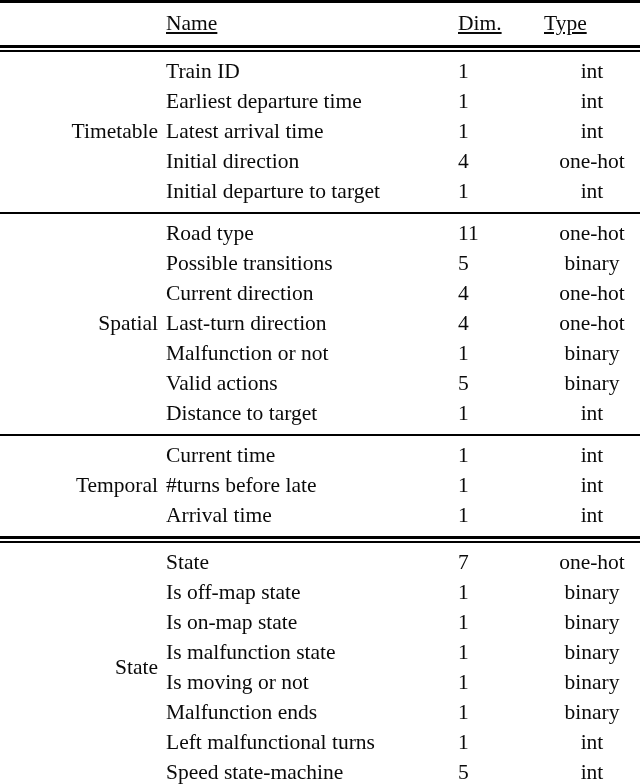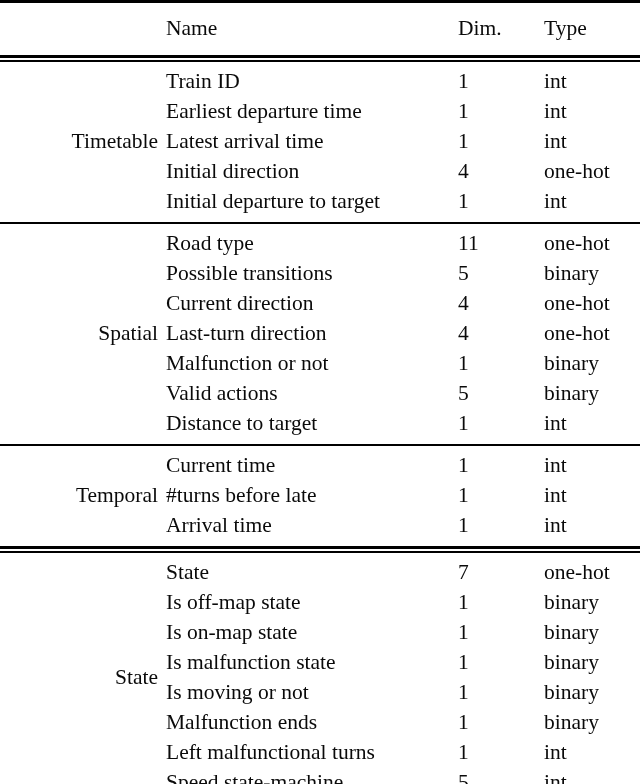--- a/index.html
+++ b/index.html
@@ -62,37 +62,37 @@
     padding-left: 8px;
     text-align: left;
     white-space: nowrap;
   }
   td.dim-cell {
     padding-left: 6px;
     text-align: left;
   }
   td.type-cell {
     padding-left: 6px;
-    text-align: left;
+    text-align: center;
     white-space: nowrap;
   }
   th.head {
     padding: 0;
     font-weight: normal;
     font-size: 21.5px;
     text-align: left;
     vertical-align: middle;
   }
   th.head-name { padding-left: 8px; }
   th.head-dim  { padding-left: 6px; margin-left: 13px; }
   th.head-type { padding-left: 6px; }
   th.head-blank { }
 
   tr.data-row { height: 30px; }
-  tr.header-row { height: 52px; }
+  tr.header-row { height: 42px; text-decoration: underline; }
   .section-pad-top td { height: 5px; padding: 0; font-size: 0; line-height: 0; }
   .section-pad-bot td { height: 5px; padding: 0; font-size: 0; line-height: 0; }
 </style>
 </head>
 <body>
 
 <div id="table-root">
   <table class="spec-table">
     <colgroup>
       <col class="col-group">

